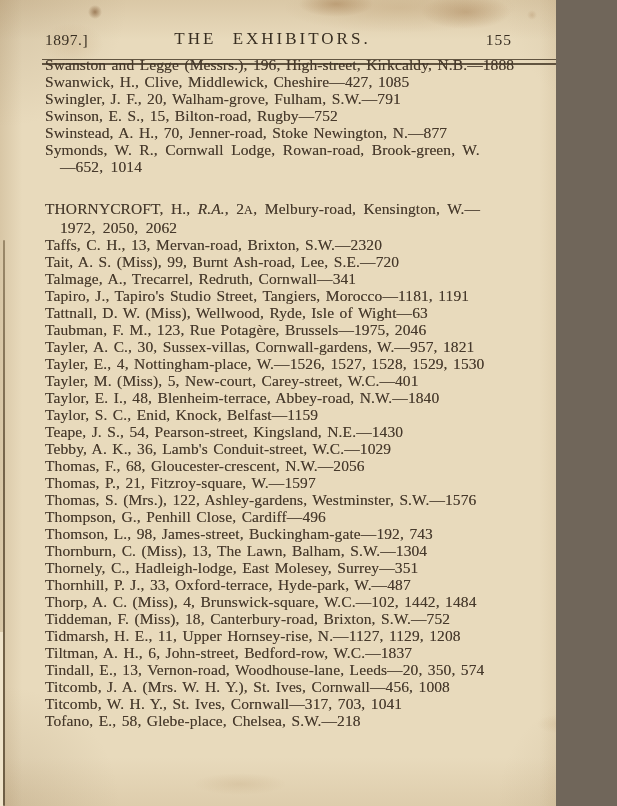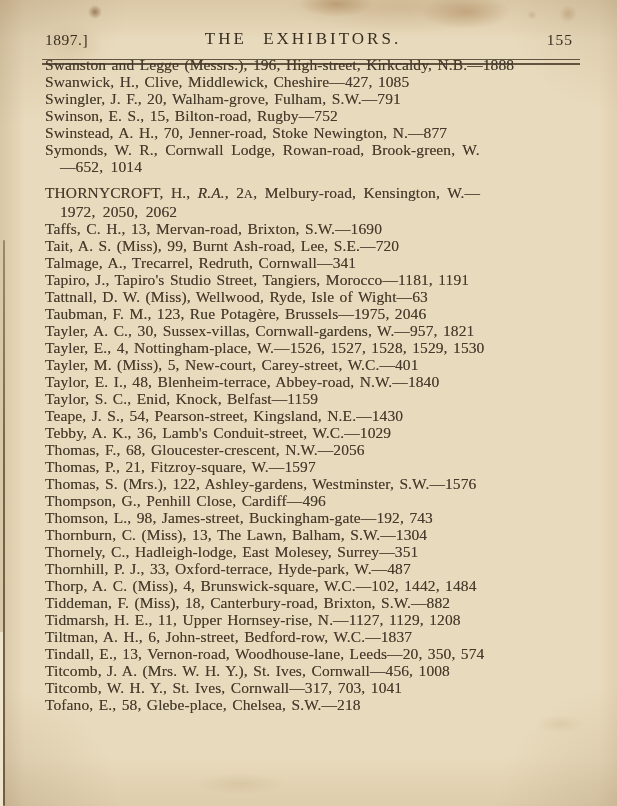--- a/index.html
+++ b/index.html
@@ -1,21 +1,21 @@
 <!DOCTYPE html>
 <html style="--paper: #e8dabc; --ink: #46392b; --ink-dark: #382e21; --rule: #4a3d2b;"><head>
 <meta charset="utf-8">
 <style>
   :root{
     --paper:#e8dabc; --ink:#46392b; --ink-dark:#382e21; --rule:#4a3d2b;
   }
   html,body{margin:0;padding:0;}
   body{width:617px;height:806px;background:#70665a;font-family:"Liberation Serif","DejaVu Serif",serif;}
   .page{
-    position:relative;width:617px;height:806px;overflow:hidden;
+    position:relative;width:556px;height:806px;overflow:hidden;
     background:
       radial-gradient(circle 170px at 0px 0px, rgba(150,124,88,.22), rgba(150,124,88,0) 75%),
       radial-gradient(circle 150px at 617px 0px, rgba(150,124,88,.18), rgba(150,124,88,0) 75%),
       radial-gradient(circle 160px at 617px 806px, rgba(150,124,88,.20), rgba(150,124,88,0) 75%),
       radial-gradient(circle 160px at 0px 806px, rgba(150,124,88,.22), rgba(150,124,88,0) 75%),
       linear-gradient(180deg, rgba(186,158,116,.30), rgba(186,158,116,0) 5%),
       linear-gradient(0deg, rgba(186,158,116,.22), rgba(186,158,116,0) 6%),
       linear-gradient(90deg, rgba(175,148,108,.28), rgba(175,148,108,0) 4%),
       linear-gradient(270deg, rgba(186,158,116,.16), rgba(186,158,116,0) 3%),
       var(--paper);
@@ -39,21 +39,21 @@
   .header{position:absolute;top:29px;left:45px;right:44px;height:24px;color:var(--ink-dark);}
   .year{position:absolute;left:0;top:2px;font-size:15.5px;letter-spacing:.5px;}
   .title{position:absolute;left:50%;transform:translateX(calc(-50% - 6px));top:0;
     font-size:17px;font-weight:normal;letter-spacing:3px;word-spacing:9px;white-space:nowrap;}
   .pagenum{position:absolute;right:0;top:2px;font-size:15.5px;letter-spacing:1px;}
   .rule{position:absolute;top:59px;left:42px;width:538px;height:3px;
     border-top:1px solid var(--rule);border-bottom:2px solid var(--rule);opacity:.85;}
   .list{position:absolute;top:56px;left:45px;width:533px;color:var(--ink);}
   .entry{margin:0;padding-left:15px;text-indent:-15px;font-size:15.5px;line-height:17px;
     word-spacing:1.5px;letter-spacing:.1px;text-shadow:0 0 .4px rgba(70,57,43,.55);}
-  .entry.gap-before{margin-top:9px;}
+  .entry.gap-before{margin-top:25px;}
   .entry.spread{word-spacing:3.5px;}
   .italic{font-style:italic;}
   .smallcap{font-size:.78em;letter-spacing:.5px;}
 </style>
 </head>
 <body>
 
 <div class="page">
   <div class="stains"></div>
   <div class="edge-under"></div>
@@ -68,21 +68,21 @@
   <div class="rule"></div>
 
   <div class="list">
       <p class="entry"><span>Swanston and Legge (Messrs.), 196, High-street, Kirkcaldy, N.B.—1888</span></p>
       <p class="entry"><span>Swanwick, H., Clive, Middlewick, Cheshire—427, 1085</span></p>
       <p class="entry"><span>Swingler, J. F., 20, Walham-grove, Fulham, S.W.—791</span></p>
       <p class="entry"><span>Swinson, E. S., 15, Bilton-road, Rugby—752</span></p>
       <p class="entry"><span>Swinstead, A. H., 70, Jenner-road, Stoke Newington, N.—877</span></p>
       <p class="entry spread"><span>Symonds, W. R., Cornwall Lodge, Rowan-road, Brook-green, W.</span><br><span>—652, 1014</span></p>
       <p class="entry gap-before spread"><span>THORNYCROFT, H., </span><span class="italic">R.A.</span><span>, 2</span><span class="smallcap">A</span><span>, Melbury-road, Kensington, W.—</span><br><span>1972, 2050, 2062</span></p>
-      <p class="entry"><span>Taffs, C. H., 13, Mervan-road, Brixton, S.W.—1690</span></p>
+      <p class="entry"><span>Taffs, C. H., 13, Mervan-road, Brixton, S.W.—2320</span></p>
       <p class="entry"><span>Tait, A. S. (Miss), 99, Burnt Ash-road, Lee, S.E.—720</span></p>
       <p class="entry"><span>Talmage, A., Trecarrel, Redruth, Cornwall—341</span></p>
       <p class="entry"><span>Tapiro, J., Tapiro's Studio Street, Tangiers, Morocco—1181, 1191</span></p>
       <p class="entry"><span>Tattnall, D. W. (Miss), Wellwood, Ryde, Isle of Wight—63</span></p>
       <p class="entry"><span>Taubman, F. M., 123, Rue Potagère, Brussels—1975, 2046</span></p>
       <p class="entry"><span>Tayler, A. C., 30, Sussex-villas, Cornwall-gardens, W.—957, 1821</span></p>
       <p class="entry"><span>Tayler, E., 4, Nottingham-place, W.—1526, 1527, 1528, 1529, 1530</span></p>
       <p class="entry"><span>Tayler, M. (Miss), 5, New-court, Carey-street, W.C.—401</span></p>
       <p class="entry"><span>Taylor, E. I., 48, Blenheim-terrace, Abbey-road, N.W.—1840</span></p>
       <p class="entry"><span>Taylor, S. C., Enid, Knock, Belfast—1159</span></p>
@@ -90,21 +90,21 @@
       <p class="entry"><span>Tebby, A. K., 36, Lamb's Conduit-street, W.C.—1029</span></p>
       <p class="entry"><span>Thomas, F., 68, Gloucester-crescent, N.W.—2056</span></p>
       <p class="entry"><span>Thomas, P., 21, Fitzroy-square, W.—1597</span></p>
       <p class="entry"><span>Thomas, S. (Mrs.), 122, Ashley-gardens, Westminster, S.W.—1576</span></p>
       <p class="entry"><span>Thompson, G., Penhill Close, Cardiff—496</span></p>
       <p class="entry"><span>Thomson, L., 98, James-street, Buckingham-gate—192, 743</span></p>
       <p class="entry"><span>Thornburn, C. (Miss), 13, The Lawn, Balham, S.W.—1304</span></p>
       <p class="entry"><span>Thornely, C., Hadleigh-lodge, East Molesey, Surrey—351</span></p>
       <p class="entry"><span>Thornhill, P. J., 33, Oxford-terrace, Hyde-park, W.—487</span></p>
       <p class="entry"><span>Thorp, A. C. (Miss), 4, Brunswick-square, W.C.—102, 1442, 1484</span></p>
-      <p class="entry"><span>Tiddeman, F. (Miss), 18, Canterbury-road, Brixton, S.W.—882</span></p>
+      <p class="entry"><span>Tiddeman, F. (Miss), 18, Canterbury-road, Brixton, S.W.—752</span></p>
       <p class="entry"><span>Tidmarsh, H. E., 11, Upper Hornsey-rise, N.—1127, 1129, 1208</span></p>
       <p class="entry"><span>Tiltman, A. H., 6, John-street, Bedford-row, W.C.—1837</span></p>
       <p class="entry"><span>Tindall, E., 13, Vernon-road, Woodhouse-lane, Leeds—20, 350, 574</span></p>
       <p class="entry"><span>Titcomb, J. A. (Mrs. W. H. Y.), St. Ives, Cornwall—456, 1008</span></p>
       <p class="entry"><span>Titcomb, W. H. Y., St. Ives, Cornwall—317, 703, 1041</span></p>
       <p class="entry"><span>Tofano, E., 58, Glebe-place, Chelsea, S.W.—218</span></p>
     </div>
 </div>
 
 </body></html>

